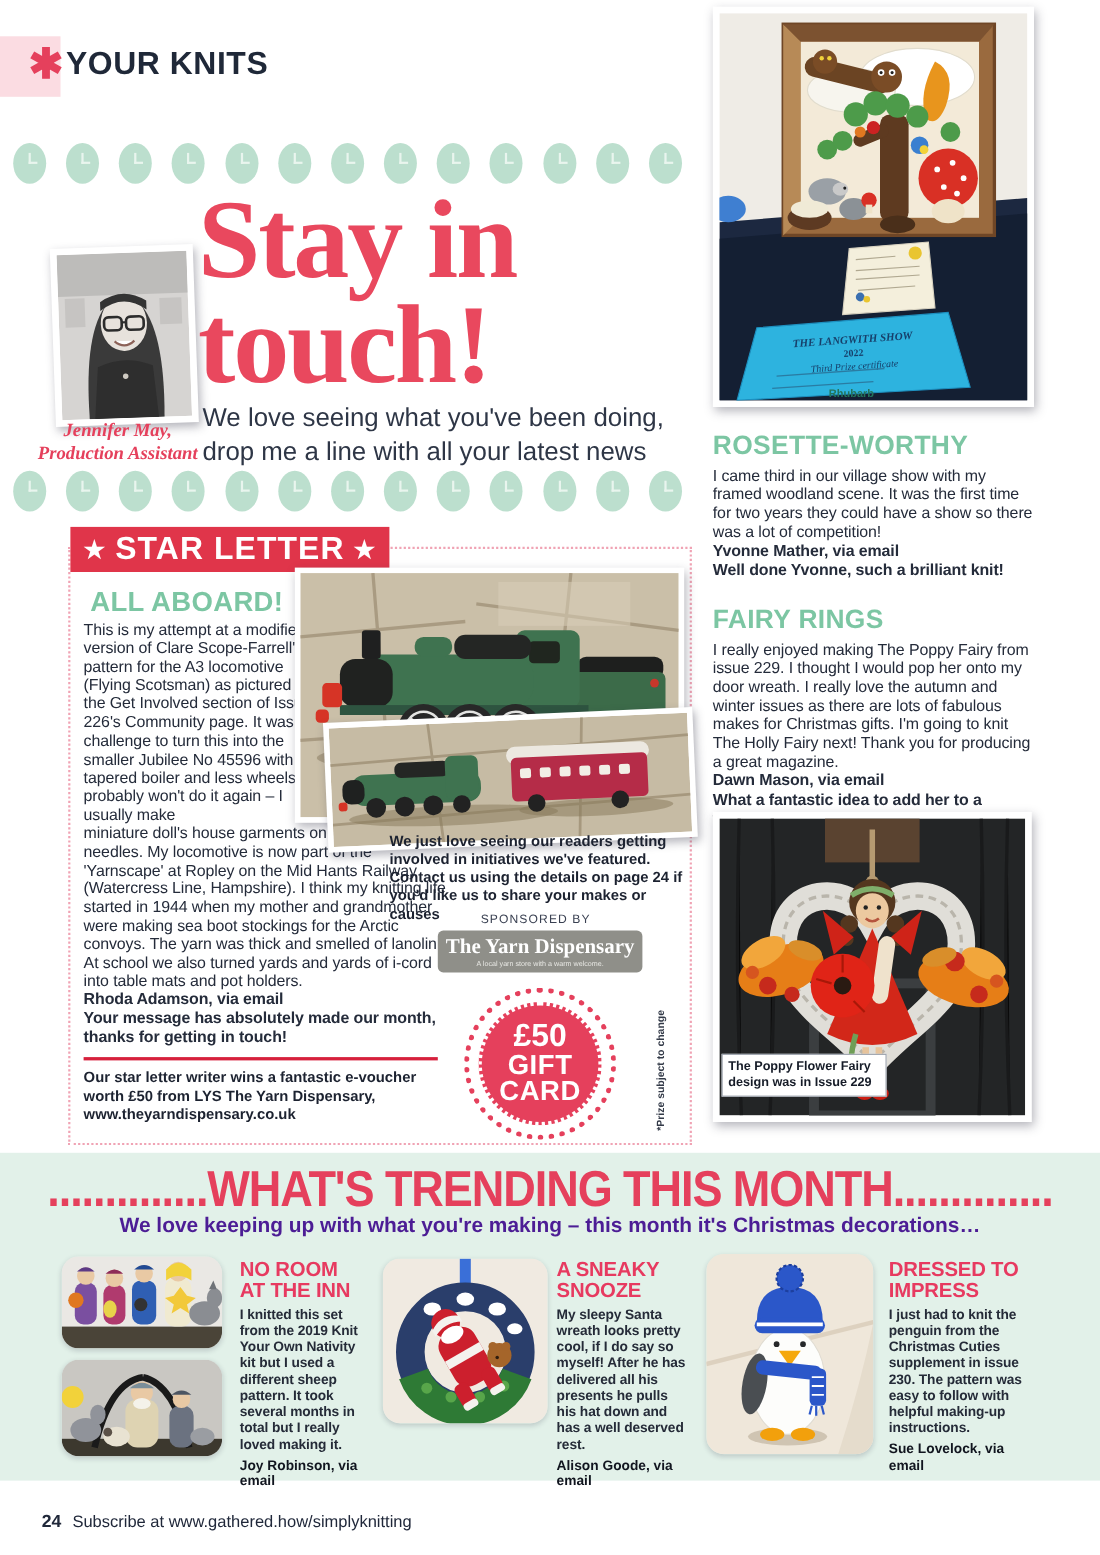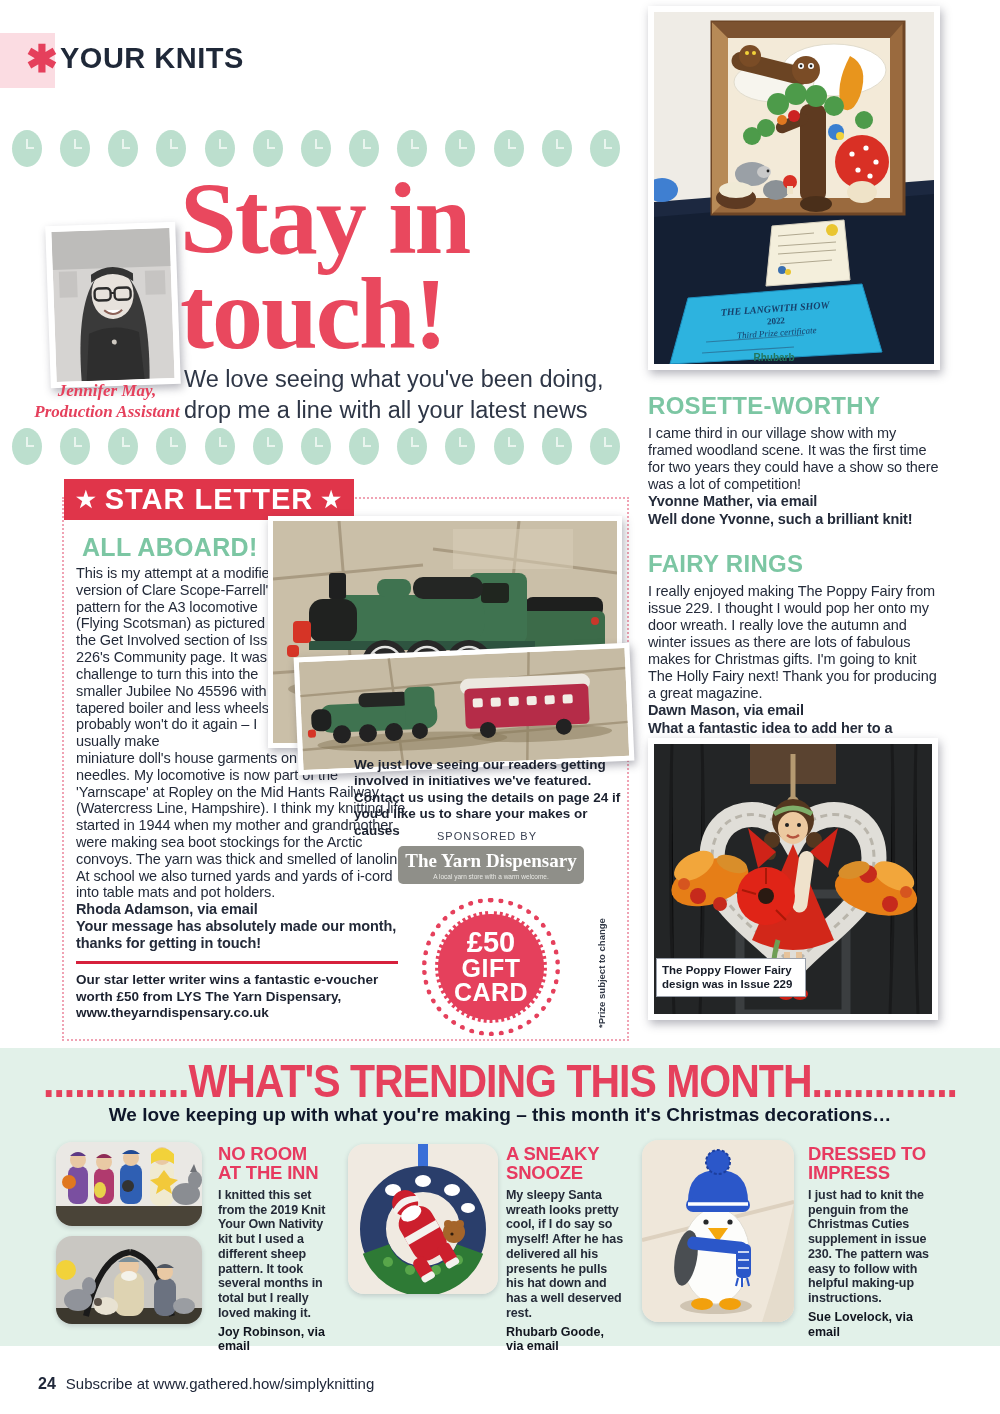--- a/index.html
+++ b/index.html
@@ -47,21 +47,21 @@
   .badge .l1{font-size:29px;} .badge .l2,.badge .l3{font-size:25px;letter-spacing:.5px;}
   .vert-note{writing-mode:vertical-rl;transform:rotate(180deg);font-size:9.5px;font-weight:bold;color:#333a48;}
 
   
   .rc-body{font-size:14.5px;line-height:1.18;letter-spacing:-.1px;color:#242b3a;}
   .cap-box{background:#fff;border:1px solid #9aa0aa;font-size:11.5px;line-height:1.25;font-weight:bold;color:#161c28;padding:4px 5px;}
 
   
   .band{background:#e2f1e9;}
   .band-title{text-align:center;font-weight:bold;color:#e5405c;font-size:41px;letter-spacing:-1px;transform:scaleY(1.12);white-space:nowrap;}
-  .band-sub{text-align:center;font-weight:bold;font-size:19px;color:#0f172a;}
+  .band-sub{text-align:center;font-weight:bold;font-size:19px;color:#4c1d95;}
   .t-head{color:#e73a60;font-weight:bold;font-size:18.5px;line-height:1.05;letter-spacing:-.2px;}
   .t-body{font-size:12.5px;line-height:1.18;font-weight:bold;color:#252b38;letter-spacing:-.1px;margin-top:5px;}
   .t-author{font-size:12.5px;line-height:1.18;font-weight:bold;color:#11151f;margin-top:4px;}
   .rphoto{border-radius:16px;overflow:hidden;box-shadow:0 2px 5px rgba(40,40,60,.18);}
   .rphoto svg{display:block;}
 
   .footer{font-size:15px;color:#20283a;}
   .footer .pn{font-weight:bold;font-size:16px;margin-right:10px;}
 </style>
 </head>
@@ -476,21 +476,21 @@
       </g>
       <circle cx="106" cy="88" r="11" fill="#a5652a"></circle>
         <circle cx="100" cy="80" r="4" fill="#a5652a"></circle>
         <circle cx="112" cy="80" r="4" fill="#a5652a"></circle>
         <circle cx="104" cy="90" r="1.6" fill="#2e1c0e"></circle>
     </svg>
   </div>
   <div class="abs" style="left:506px;top:1144px;width:118px;">
     <div class="t-head">A SNEAKY SNOOZE</div>
     <div class="t-body">My sleepy Santa wreath looks pretty cool, if I do say so myself! After he has delivered all his presents he pulls his hat down and has a well deserved rest.</div>
-    <div class="t-author">Rhubarb Goode, via email</div>
+    <div class="t-author">Alison Goode, via email</div>
   </div>
 
   <div class="abs rphoto" style="left:642px;top:1140px;">
     <svg width="152" height="182" viewBox="0 0 152 182">
       <rect width="152" height="182" fill="#efe7da"></rect>
       <path d="M0 100 L152 62" stroke="#ddd1bf" stroke-width="4"></path>
       <path d="M152 62 L152 182 L120 182 Q140 120 152 62Z" fill="#e5dccc"></path>
       <ellipse cx="74" cy="166" rx="36" ry="8" fill="#cfc4b2"></ellipse>
       <ellipse cx="74" cy="116" rx="34" ry="48" fill="#fdfdfb" stroke="#e0dcd2"></ellipse>
       <ellipse cx="44" cy="118" rx="11" ry="28" fill="#4a4e52" transform="rotate(10 44 118)"></ellipse>

